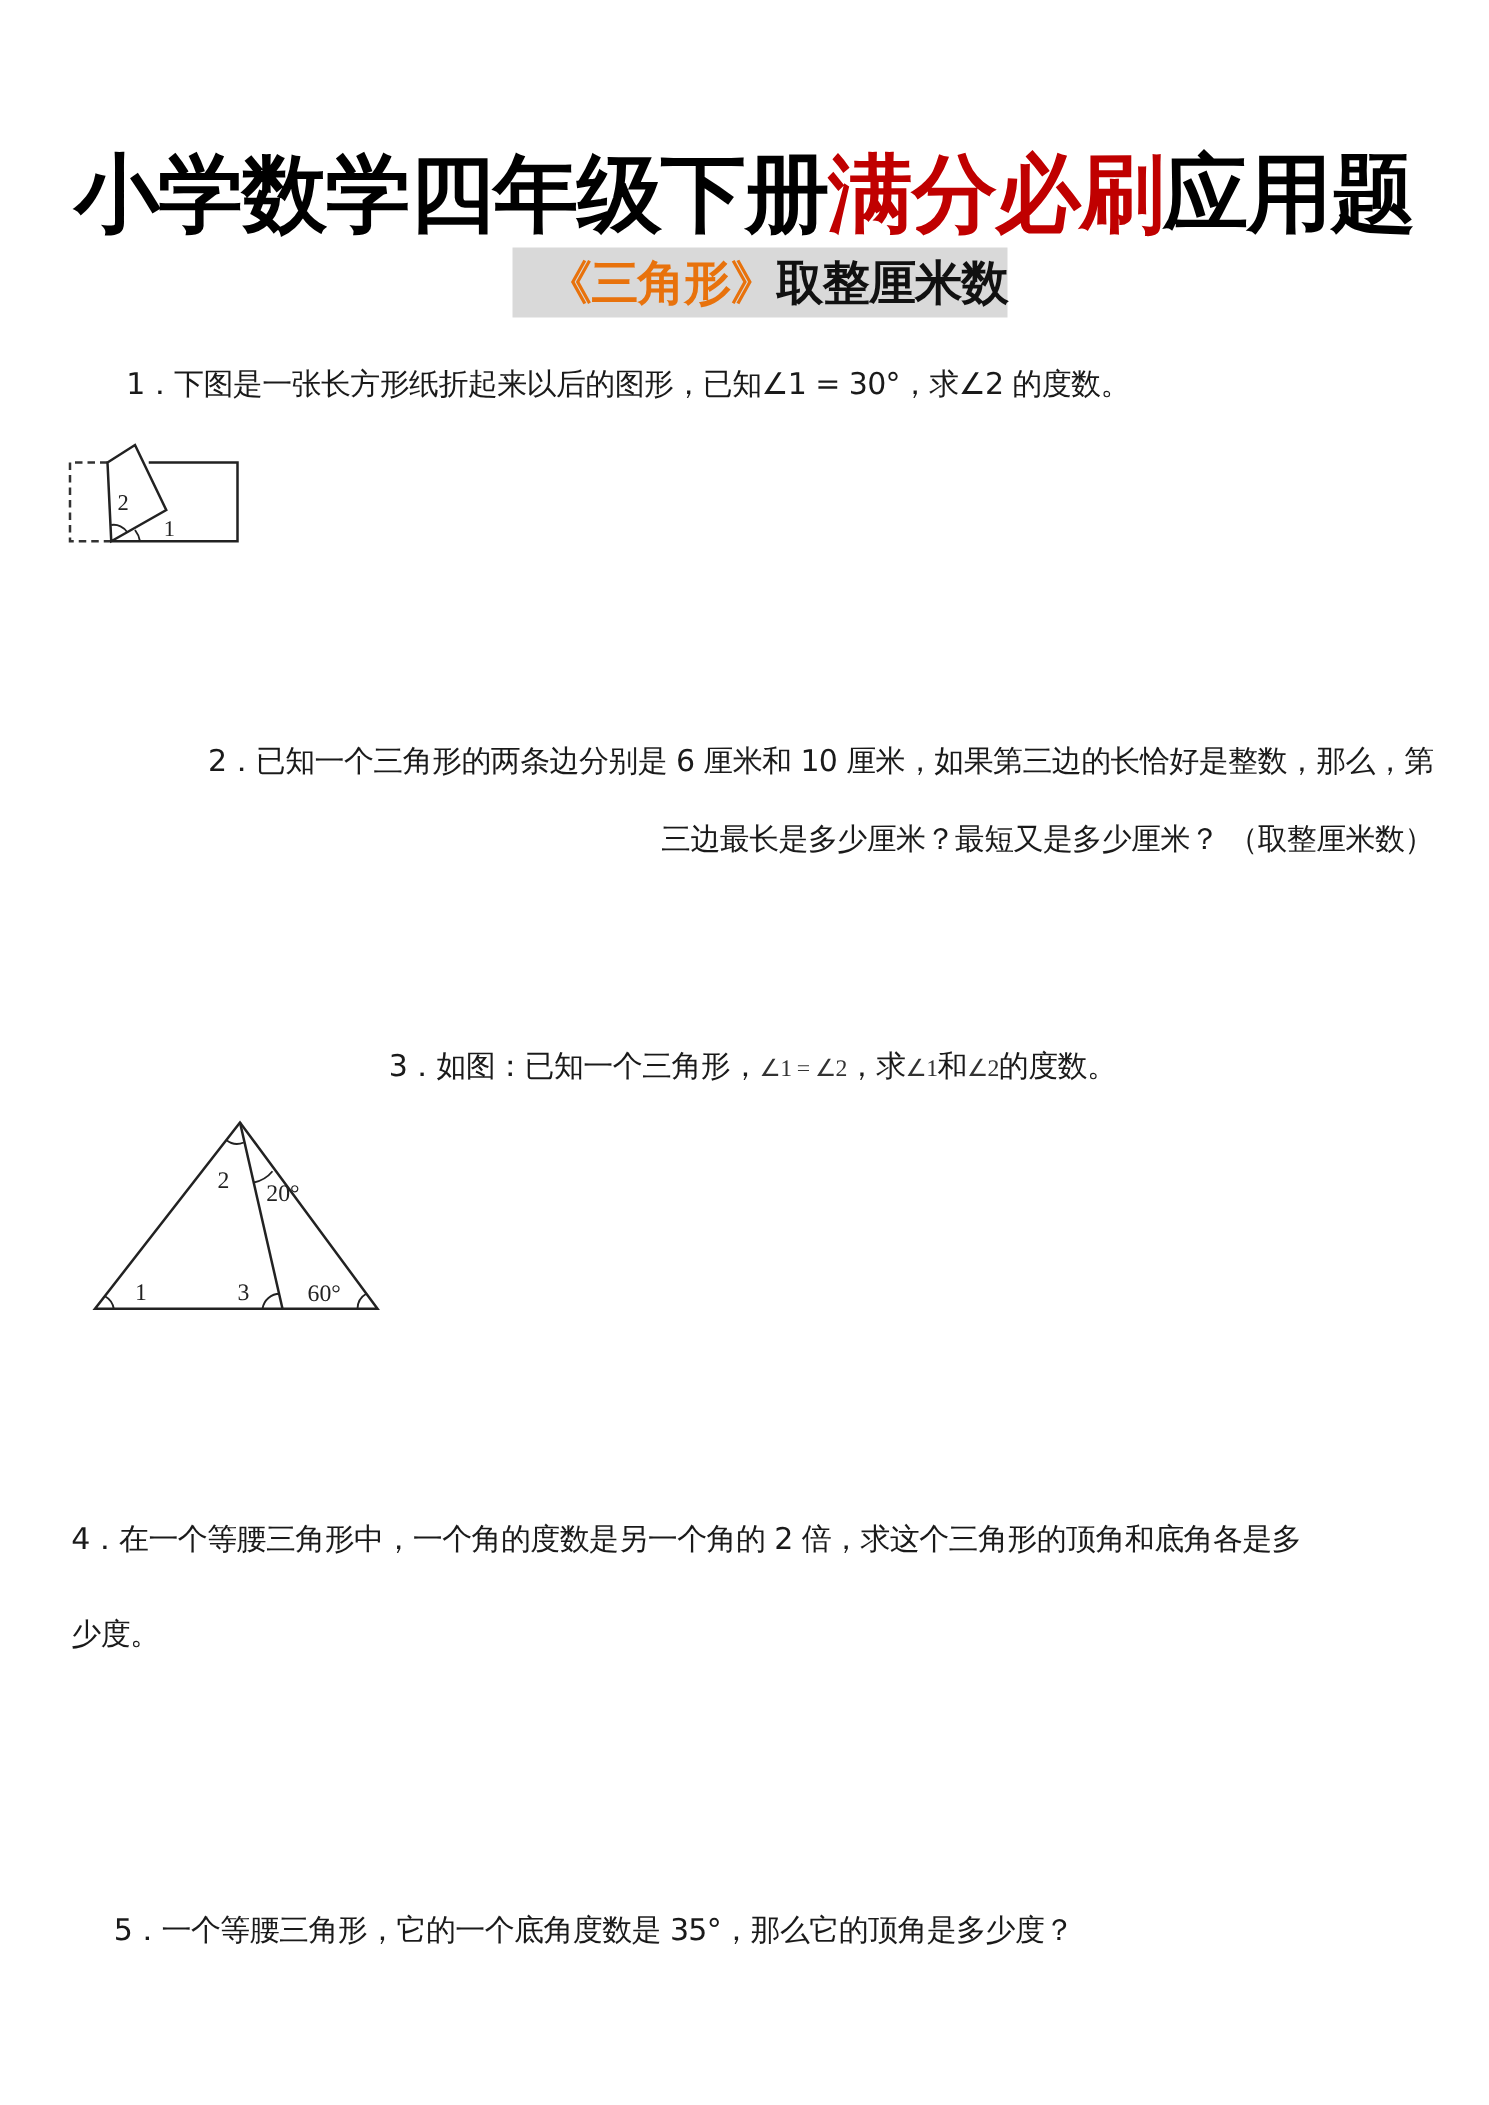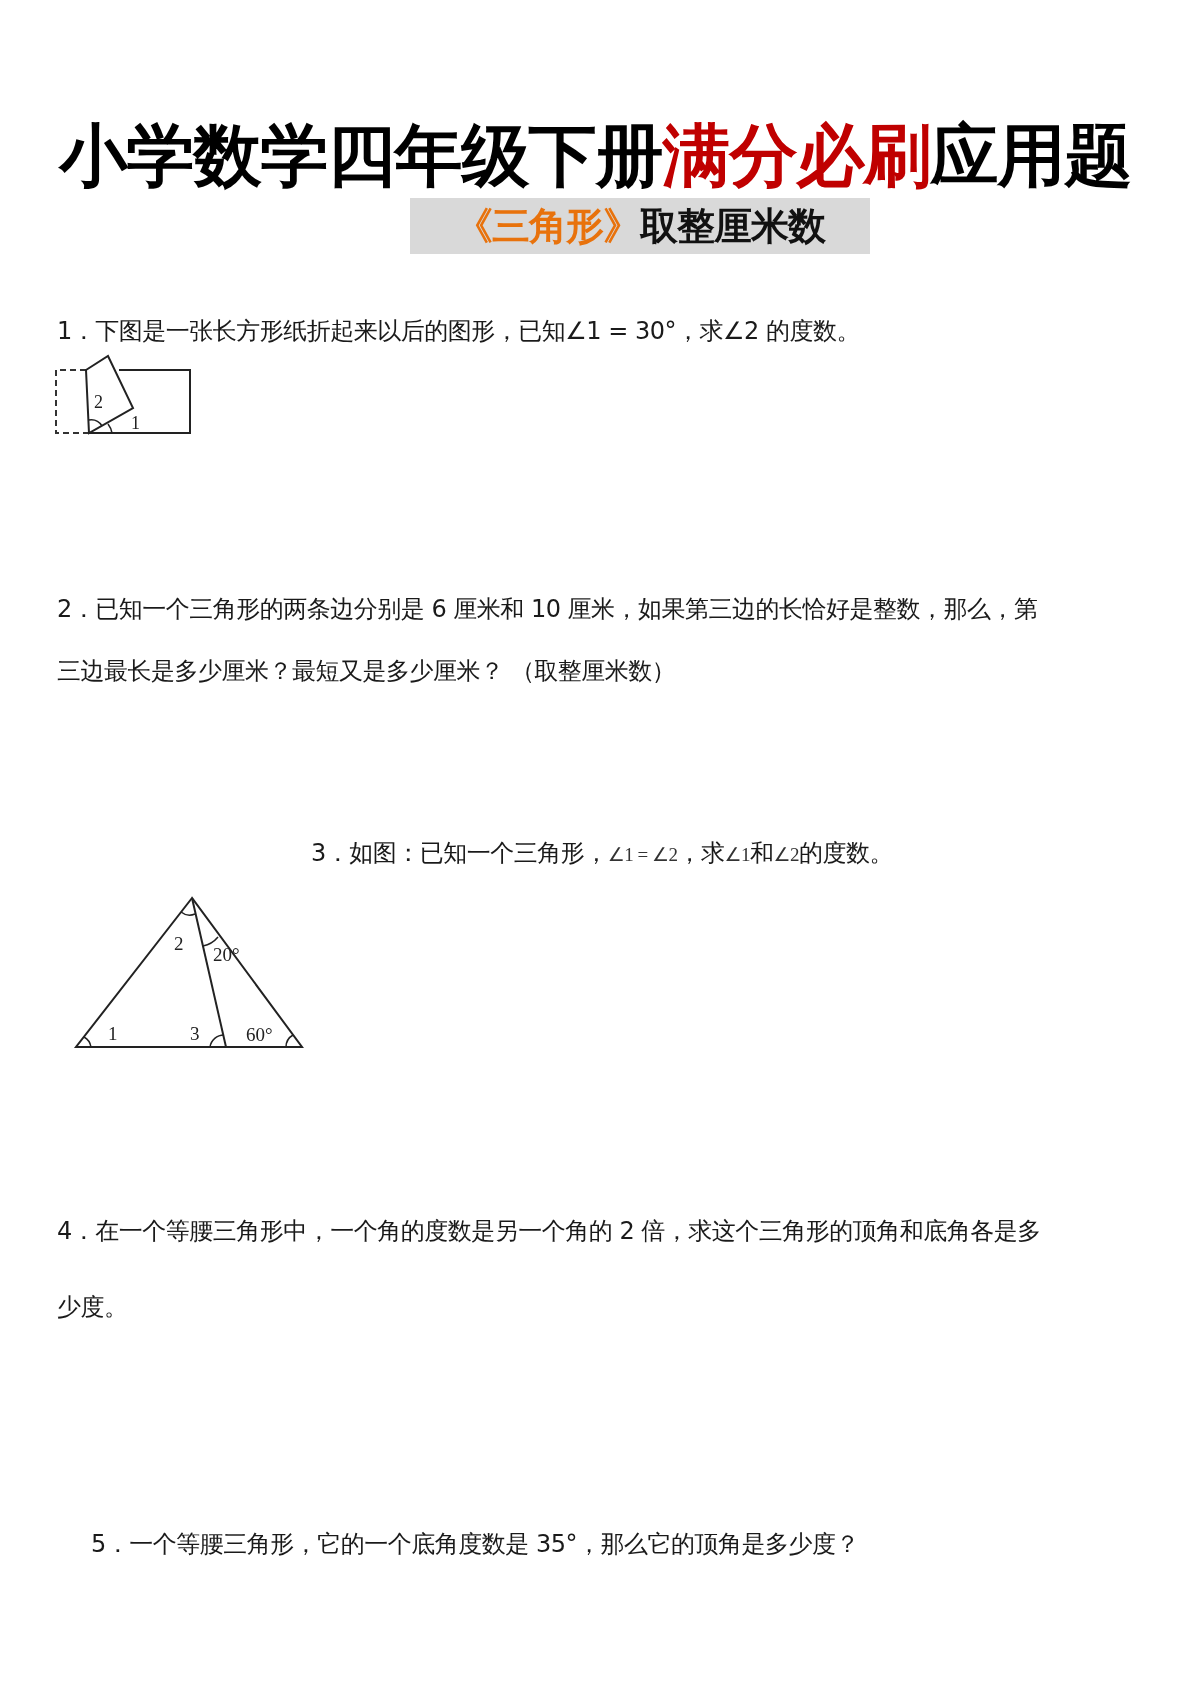--- a/index.html
+++ b/index.html
@@ -9,23 +9,23 @@
     color: #1a1a1a;
   }
   .title {
     position: absolute; left: 0; top: 120px; width: 1191px;
     text-align: center; font-size: 68px; font-weight: bold;
     letter-spacing: -1px; line-height: 72px; color: #000;
     font-family: "DejaVu Sans", sans-serif;
   }
   .title .red { color: #C00000; }
   .subtitle-box {
-    position: absolute; left: 410px; top: 198px; width: 460px; height: 56px;
+    position: absolute; left: 410px; top: 198px; width: 396px; height: 56px;
     background: #D9D9D9;
-    display: flex; align-items: center; justify-content: center;
+    display: flex; align-items: center; justify-content: flex-end;
     font-size: 38px; font-weight: bold; line-height: 56px;
     font-family: "DejaVu Sans", sans-serif; letter-spacing: -1px;
   }
   .subtitle-box .orange { color: #E8720C; }
   .subtitle-box .black { color: #111; }
   .q {
     position: absolute; left: 57px; width: 1090px;
     font-size: 24px; line-height: 62px; color: #1a1a1a;
     font-family: "DejaVu Sans", sans-serif; letter-spacing: -0.5px;
   }
@@ -38,38 +38,38 @@
 <body>
 
 <div class="title">
   <span>小学数学四年级下册</span><span class="red">满分必刷</span><span>应用题</span>
 </div>
 <div class="subtitle-box">
   <span class="orange">《三角形》</span>
     <span class="black">取整厘米数</span>
 </div>
 
-<div class="q" style="top:300px;">
+<div class="q" style="top:276px;margin-left:44px;">
   <p><span>1．</span><span>下图是一张长方形纸折起来以后的图形，已知∠1 = 30°，求∠2 的度数。</span></p>
 </div>
 <svg class="fig" style="left:0;top:0;" width="1191" height="1684">
 
   <polyline points="86,370 56,370 56,433 89,433" fill="none" stroke="#333" stroke-width="2" stroke-dasharray="6,4"></polyline>
 
   <polyline points="119,370 190,370 190,433 89,433" fill="none" stroke="#222" stroke-width="2"></polyline>
 
   <polygon points="86,370 108,356 133,408 89,433" fill="none" stroke="#222" stroke-width="2"></polygon>
 
   <path d="M 89,420 A 13,13 0 0 1 102,426" fill="none" stroke="#222" stroke-width="1.5"></path>
   <path d="M 108,424 A 20,20 0 0 1 112,433" fill="none" stroke="#222" stroke-width="1.5"></path>
   <text x="94" y="408" font-size="18">2</text>
   <text x="131" y="429" font-size="18">1</text>
 </svg>
 
-<div class="q" style="top:578px;">
+<div class="q" style="top:578px;text-align:right;">
   <p><span>2．</span><span>已知一个三角形的两条边分别是 6 厘米和 10 厘米，如果第三边的长恰好是整数，那么，第</span></p>
   <p><span>三边最长是多少厘米？最短又是多少厘米？ （取整厘米数）</span></p>
 </div>
 
 <div class="q" style="top:822px;text-align:center;">
   <p><span>3．</span><span>如图：已知一个三角形，</span><span class="ang">∠1 = ∠2</span><span>，求</span><span class="ang">∠1</span><span>和</span><span class="ang">∠2</span><span>的度数。</span></p>
 </div>
 <svg class="fig" style="left:0;top:0;" width="1191" height="1684">
   <polygon points="192,898 76,1047 302,1047" fill="none" stroke="#222" stroke-width="2"></polygon>
   <line x1="192" y1="898" x2="226" y2="1047" stroke="#222" stroke-width="2"></line>

